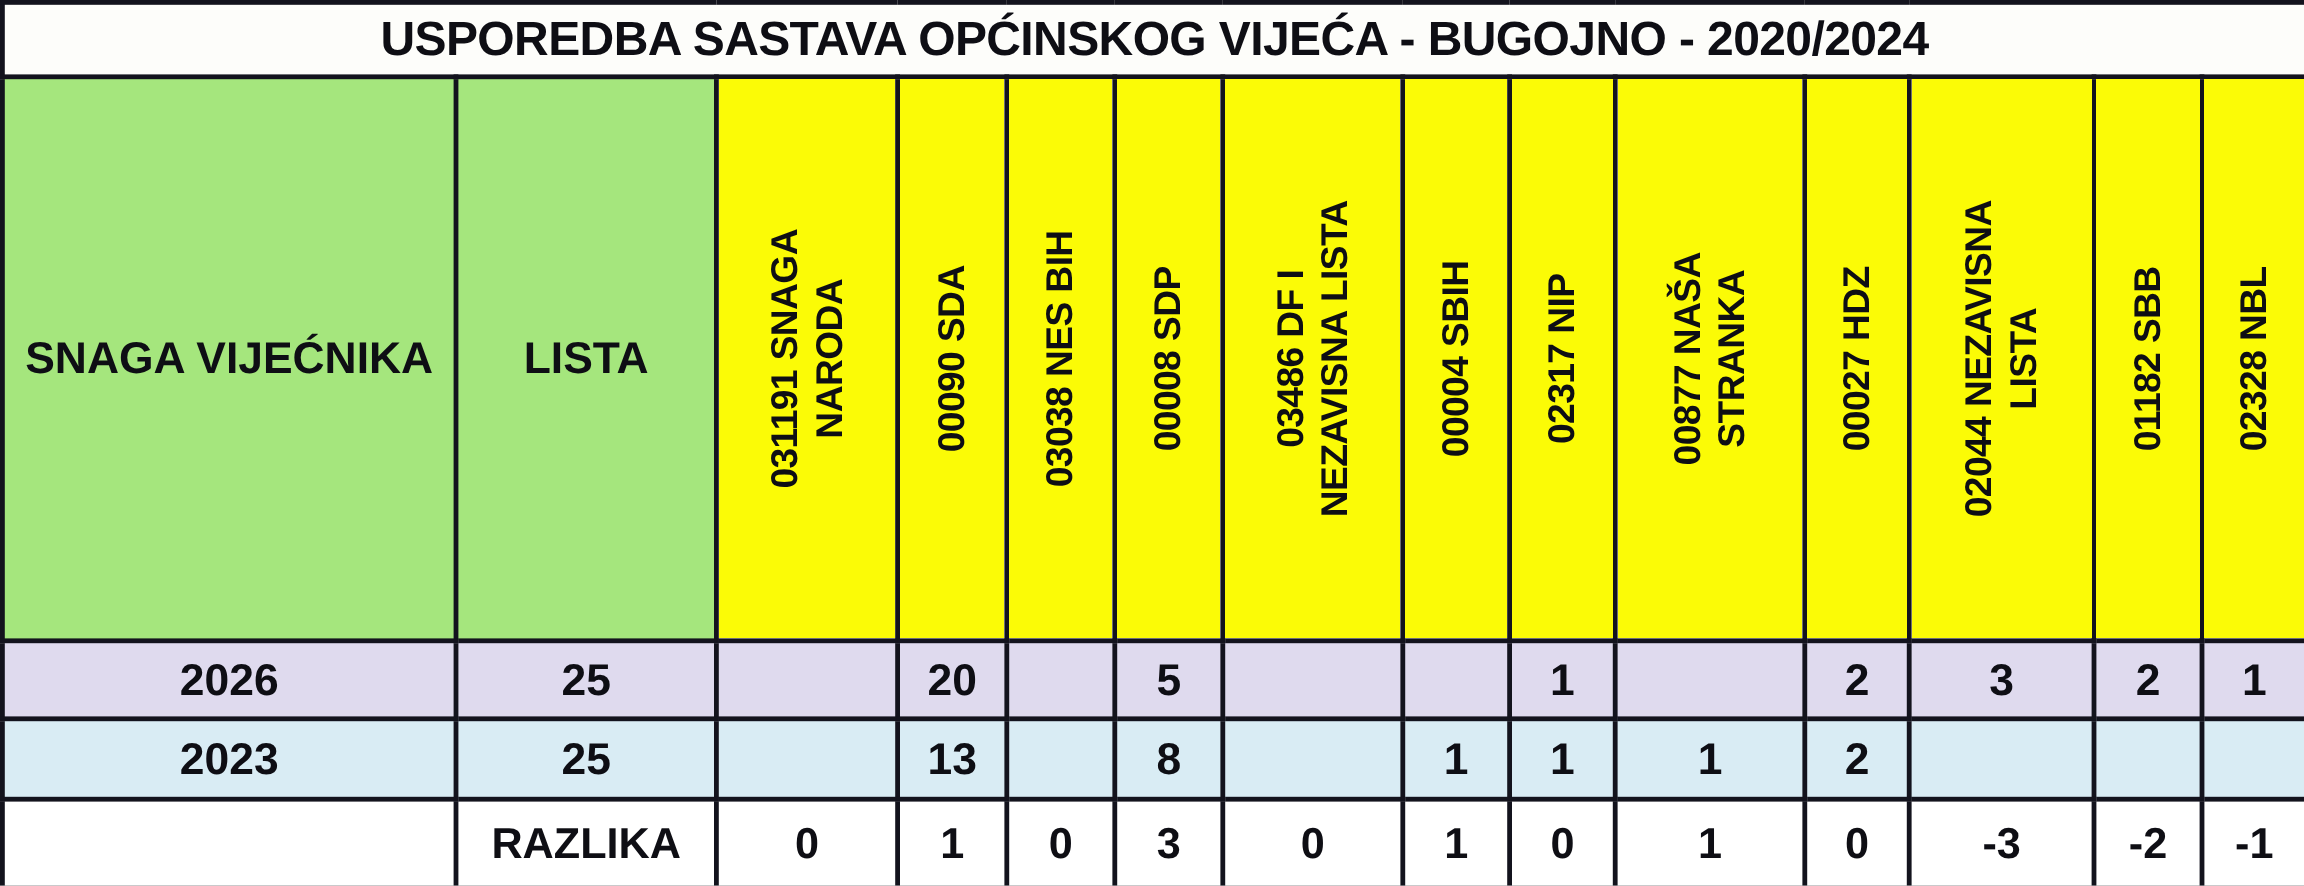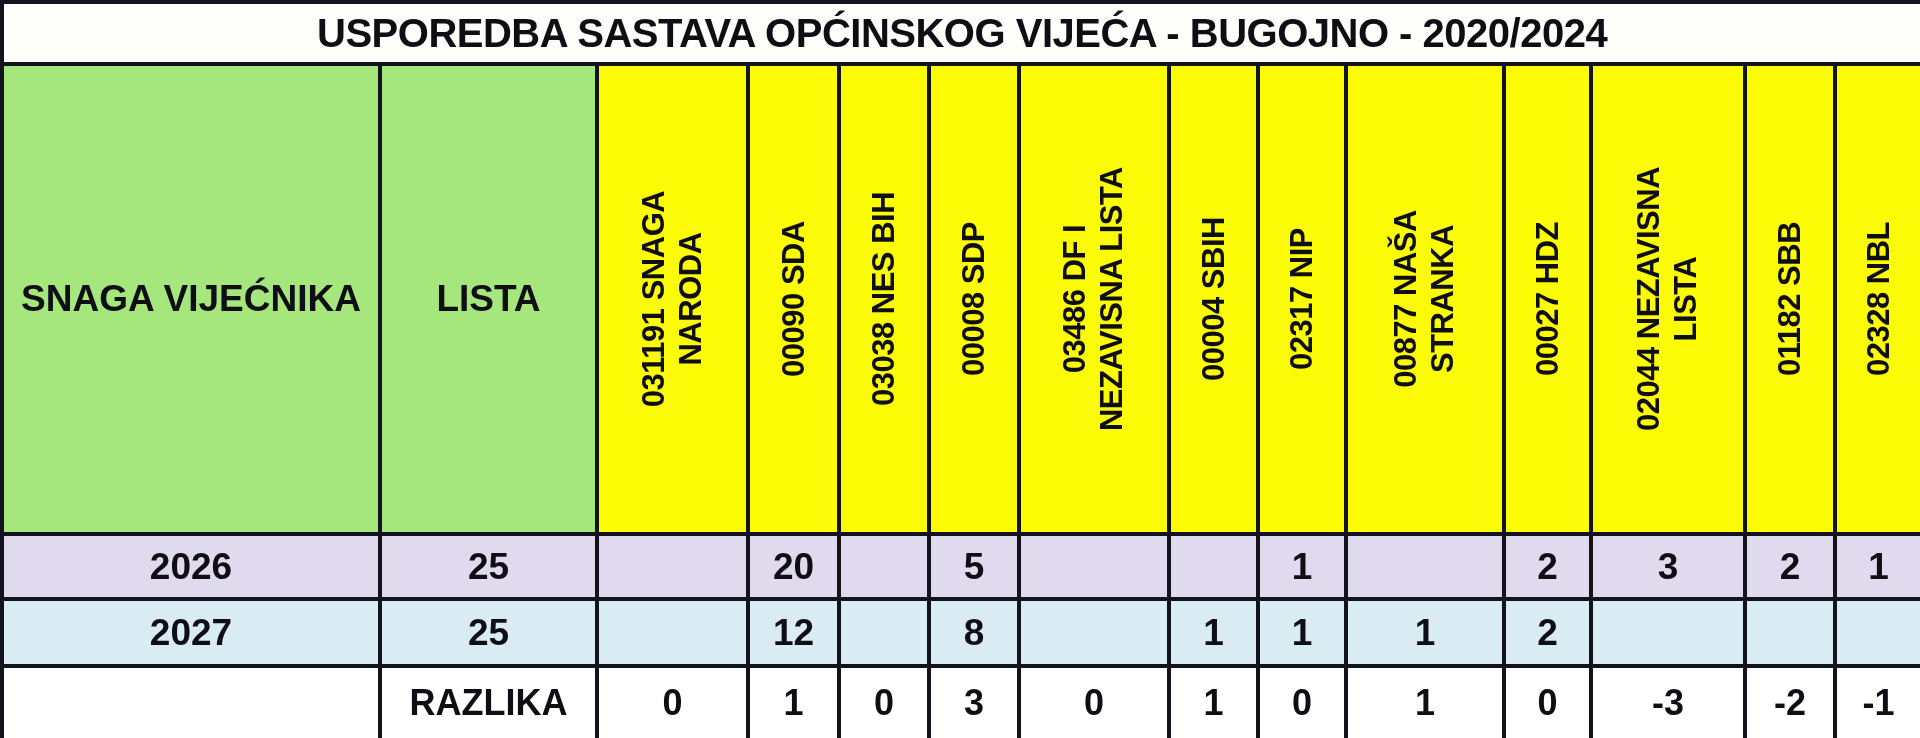--- a/index.html
+++ b/index.html
@@ -134,24 +134,24 @@
       <td></td>
       <td>1</td>
       <td></td>
       <td>2</td>
       <td>3</td>
       <td>2</td>
       <td>1</td>
     </tr>
 
     <tr class="row-2024" style="height:67px">
-      <td>2027</td>
+      <td>2023</td>
       <td>25</td>
       <td></td>
-      <td>12</td>
+      <td>13</td>
       <td></td>
       <td>8</td>
       <td></td>
       <td>1</td>
       <td>1</td>
       <td>1</td>
       <td>2</td>
       <td></td>
       <td></td>
       <td></td>

